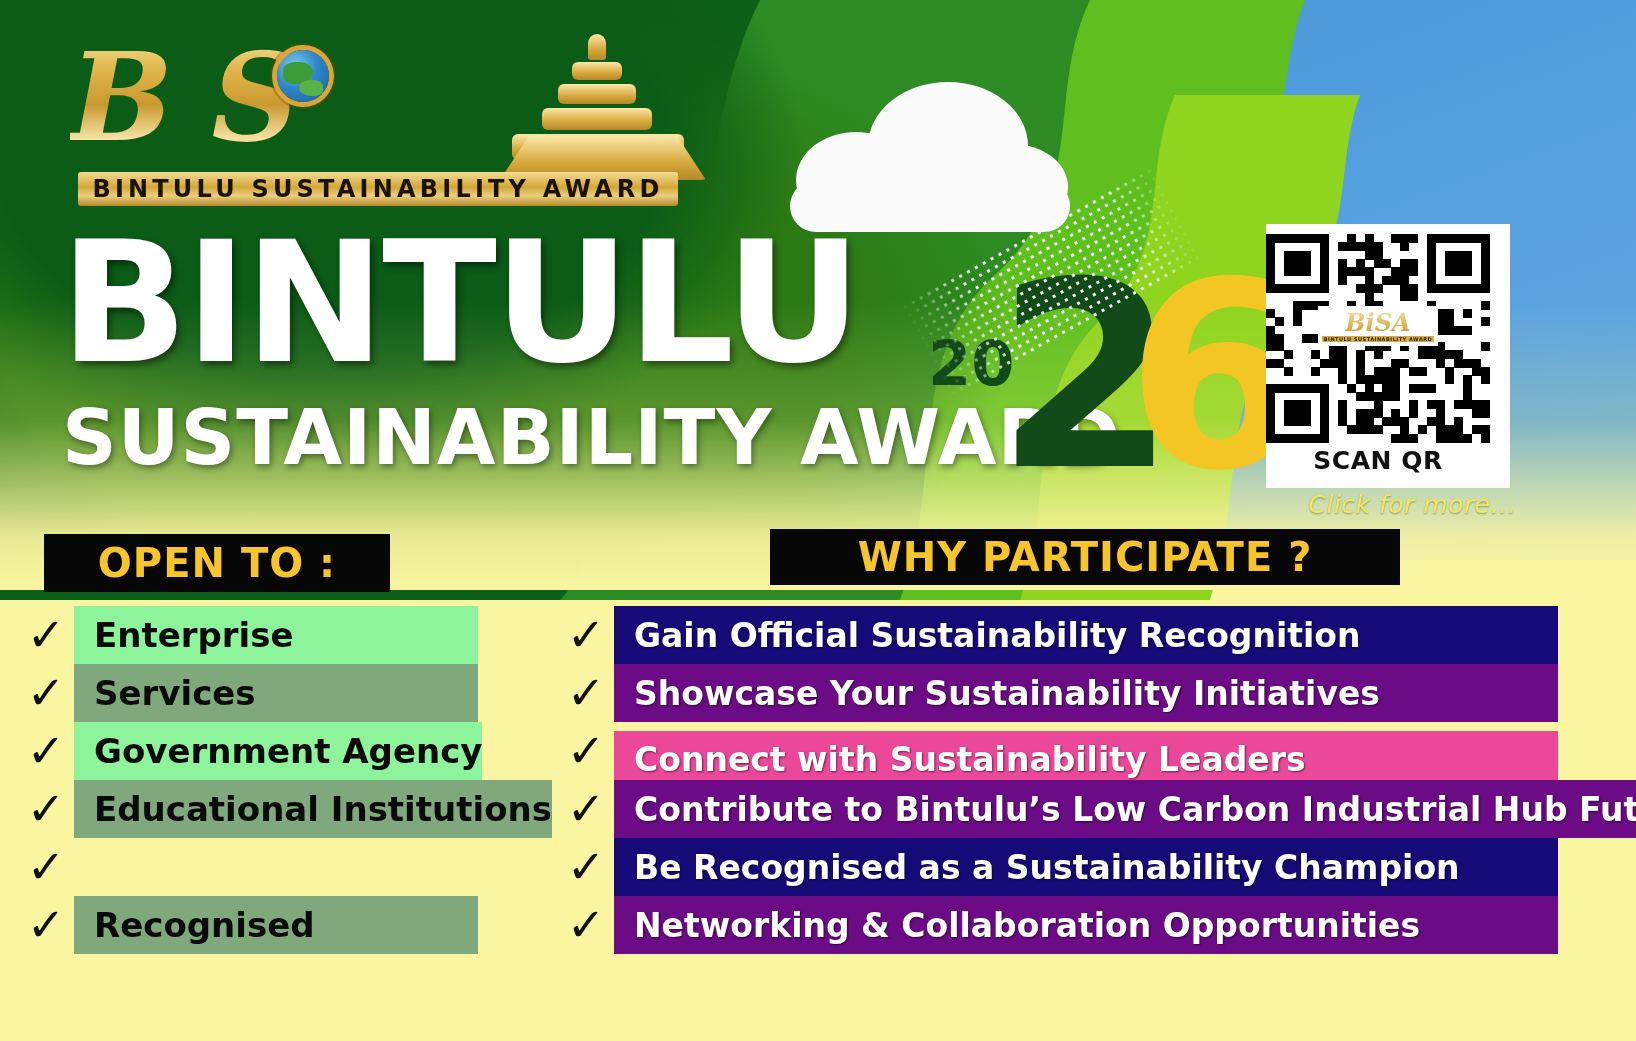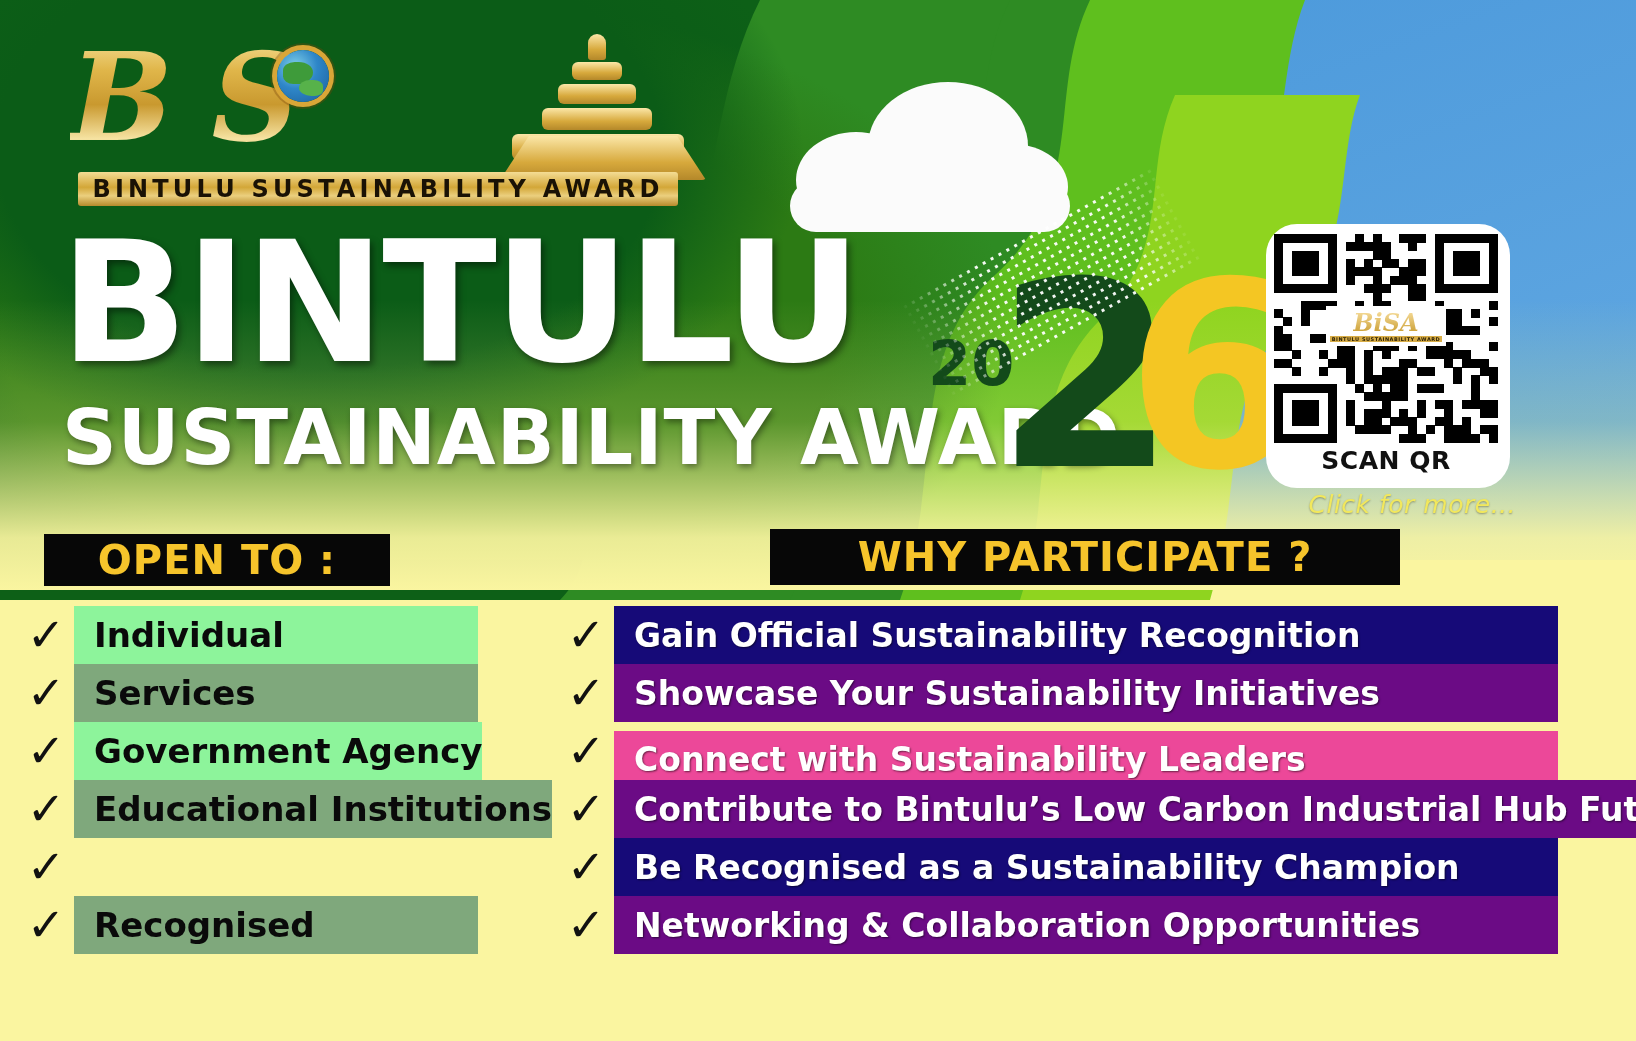--- a/index.html
+++ b/index.html
@@ -120,21 +120,21 @@
     -webkit-mask-image:linear-gradient(90deg,rgba(0,0,0,0) 0%,#000 28%,#000 78%,rgba(0,0,0,0) 100%),
                         linear-gradient(180deg,rgba(0,0,0,.2),#000 45%,rgba(0,0,0,.15));
     -webkit-mask-composite:source-in;
     mask-image:linear-gradient(90deg,rgba(0,0,0,0) 0%,#000 28%,#000 78%,rgba(0,0,0,0) 100%);
     opacity:.95;
   }
 
   
   .qr-card {
     position:absolute; left:1266px; top:224px; width:244px; height:264px;
-    background:#FFFFFF; padding:10px 10px 0 8px;border-radius:31px;
+    background:#FFFFFF; padding:10px 10px 0 0;
   }
   .qr-grid {
     position:relative; width:224px; height:208px;
     background-repeat:no-repeat;
   }
   .qr-cell { position:absolute; background:#000; }
   .qr-logo {
     position:absolute; left:52px; top:72px; width:120px; height:40px;
     background:#FFFFFF; display:flex; flex-direction:column;
     align-items:center; justify-content:center;
@@ -164,21 +164,21 @@
 
   
   .sec-header {
     position:absolute; background:#070707;
     display:flex; align-items:center; justify-content:center;
   }
   .sec-header span {
     font-family:"DejaVu Sans", sans-serif; font-weight:bold;
     color:#F6C42B; letter-spacing:1px;
   }
-  #hdr-open { left:44px; top:534px; width:346px; height:52px; }
+  #hdr-open { left:44px; top:534px; width:346px; height:58px; }
   #hdr-open span { font-size:40px; }
   #hdr-why { left:770px; top:529px; width:630px; height:56px;text-align:right; }
   #hdr-why span { font-size:40px; }
 
   
   .list { position:absolute; }
   .row { display:flex; align-items:center; position:relative; }
   .check {
     width:56px; flex:0 0 56px; text-align:center;
     font-size:46px; line-height:1; color:#111;
@@ -576,21 +576,21 @@
     <span>OPEN TO :</span>
   </div>
   <div class="sec-header" id="hdr-why">
     <span>WHY PARTICIPATE ?</span>
   </div>
 
   <div class="list" id="list-open">
       <div class="row">
         <div class="check">✓</div>
         <div class="bar" style="background: rgb(141, 244, 155);">
-          <div class="bar-label">Individual</div>
+          <div class="bar-label">Enterprise</div>
         </div>
       </div>
       <div class="row">
         <div class="check">✓</div>
         <div class="bar" style="background: rgb(127, 168, 124);">
           <div class="bar-label">Services</div>
         </div>
       </div>
       <div class="row">
         <div class="check">✓</div>

